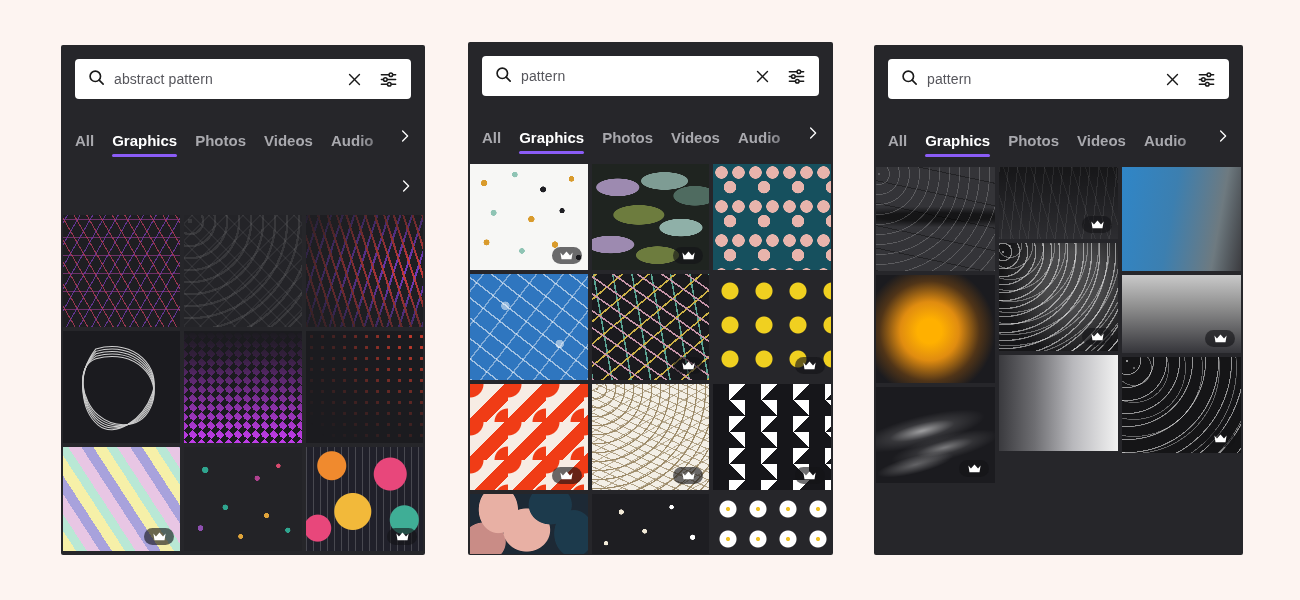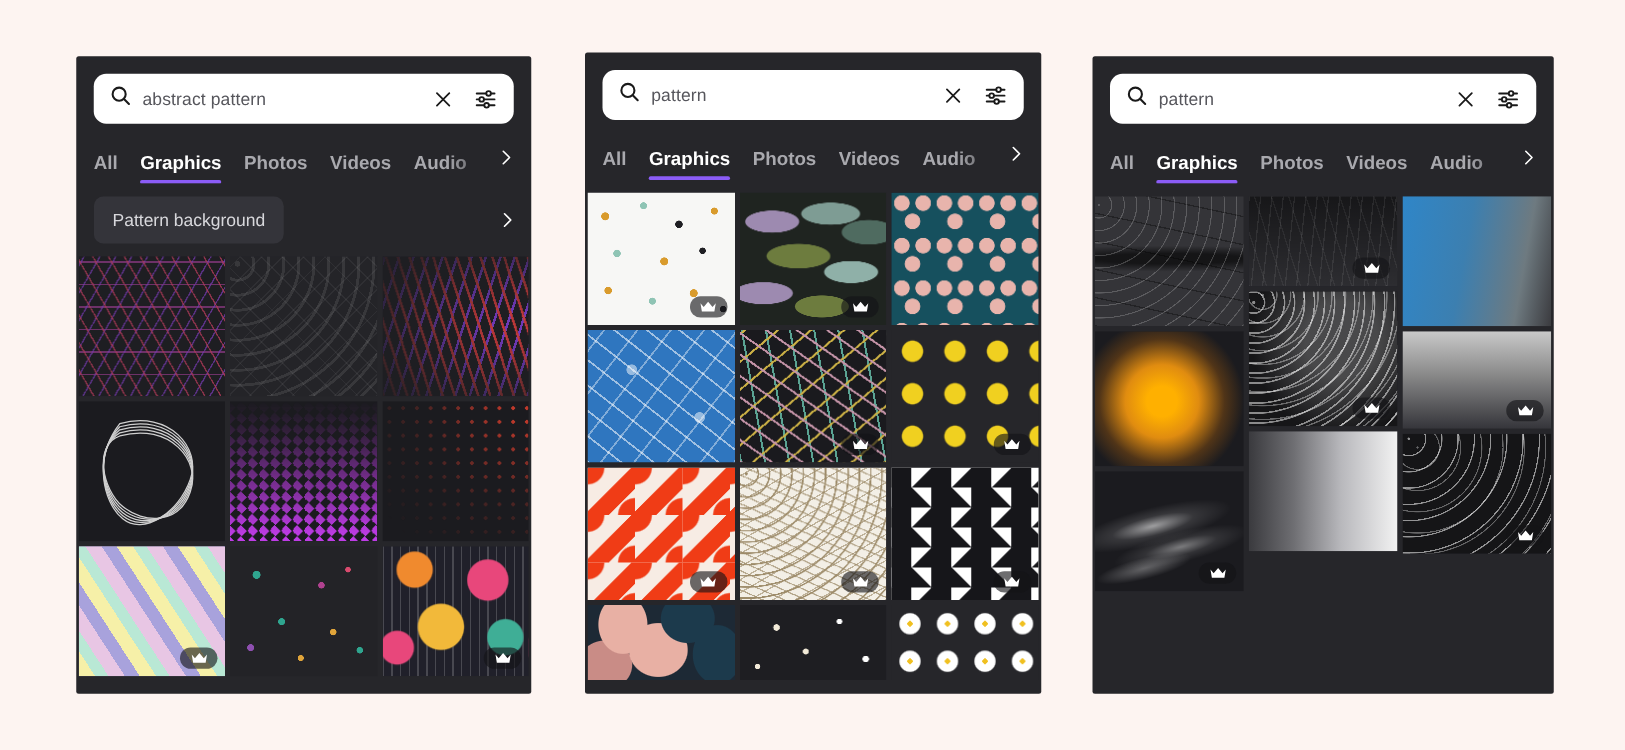--- a/index.html
+++ b/index.html
@@ -26,21 +26,21 @@
     position: absolute;
     left: 0; top: 0; right: 0; bottom: 0;
     display: flex; flex-direction: column;
   }
 
   
   .search-wrap { padding: 14px 14px 0 14px; flex: 0 0 auto; }
   .searchbar {
     display: flex; align-items: center;
     background: #ffffff;
-    border-radius: 10px;
+    border-radius: 4px;
     height: 40px;
     padding: 0 10px 0 12px;
     gap: 8px;
   }
   .search-icon { flex: 0 0 auto; display: block; }
   .search-value {
     flex: 1 1 auto;
     color: #56565c;
     font-size: 14px;
     white-space: nowrap; overflow: hidden;
@@ -51,21 +51,21 @@
     display: flex; align-items: center; justify-content: center;
     width: 26px; height: 26px;
     cursor: pointer;
   }
 
   
   .tabs-wrap {
     position: relative;
     flex: 0 0 auto;
     padding: 0 14px;
-    margin-top: 14px;
+    margin-top: 24px;
   }
   .tabs {
     display: flex; align-items: flex-end;
     gap: 18px;
     height: 34px;
     white-space: nowrap;
     overflow: hidden;
     -webkit-mask-image: linear-gradient(to right, #000 0, #000 84%, rgba(0,0,0,0) 97%);
             mask-image: linear-gradient(to right, #000 0, #000 84%, rgba(0,0,0,0) 97%);
   }
@@ -425,21 +425,20 @@
             <div class="tab">Audio</div>
           </div>
           <div class="tabs-chevron">
             <svg width="15" height="18" viewBox="0 0 24 24" fill="none" stroke="#ffffff" stroke-width="2.1" stroke-linecap="round" stroke-linejoin="round">
               <polyline points="9,4 17,12 9,20"></polyline>
             </svg>
           </div>
         </div>
         <div class="chips-wrap">
           <div class="chips">
-            <div class="chip">Pattern background</div>
           </div>
           <div class="chips-chevron">
             <svg width="15" height="18" viewBox="0 0 24 24" fill="none" stroke="#ffffff" stroke-width="2.1" stroke-linecap="round" stroke-linejoin="round">
               <polyline points="9,4 17,12 9,20"></polyline>
             </svg>
           </div>
         </div>
         <div class="grid-wrap">
           <div class="grid">
             <div style="display: flex; flex-direction: column; gap: 4px;">

